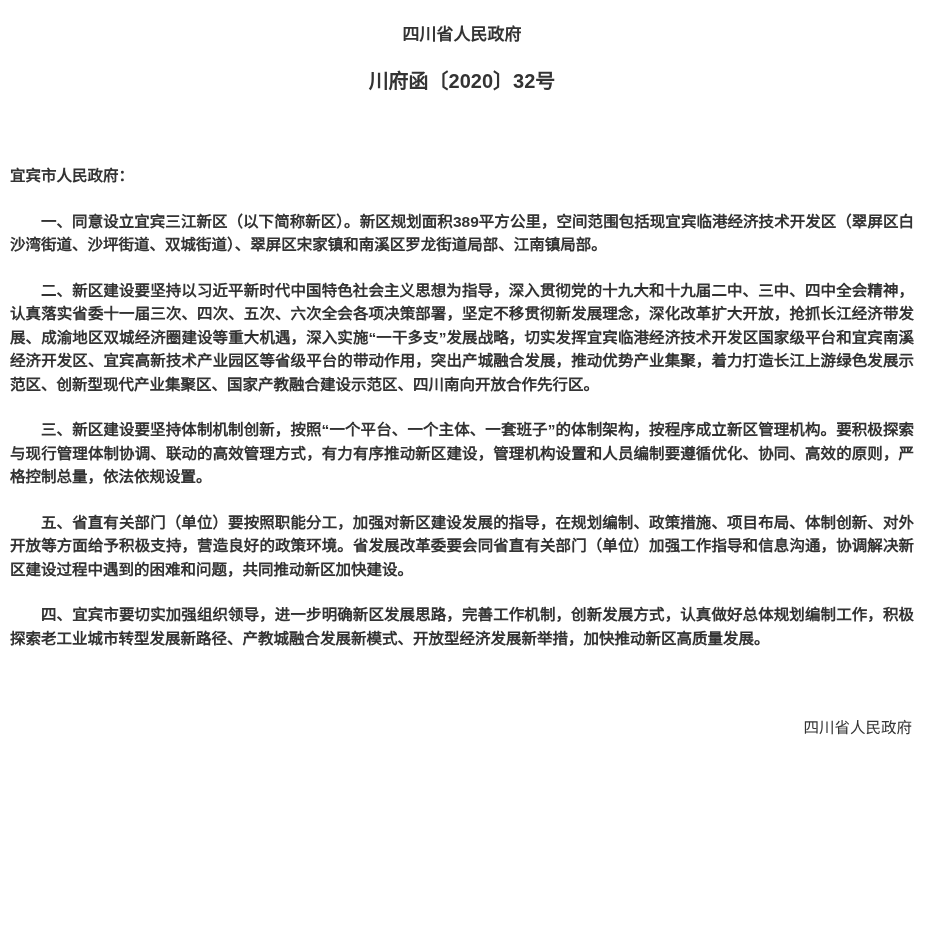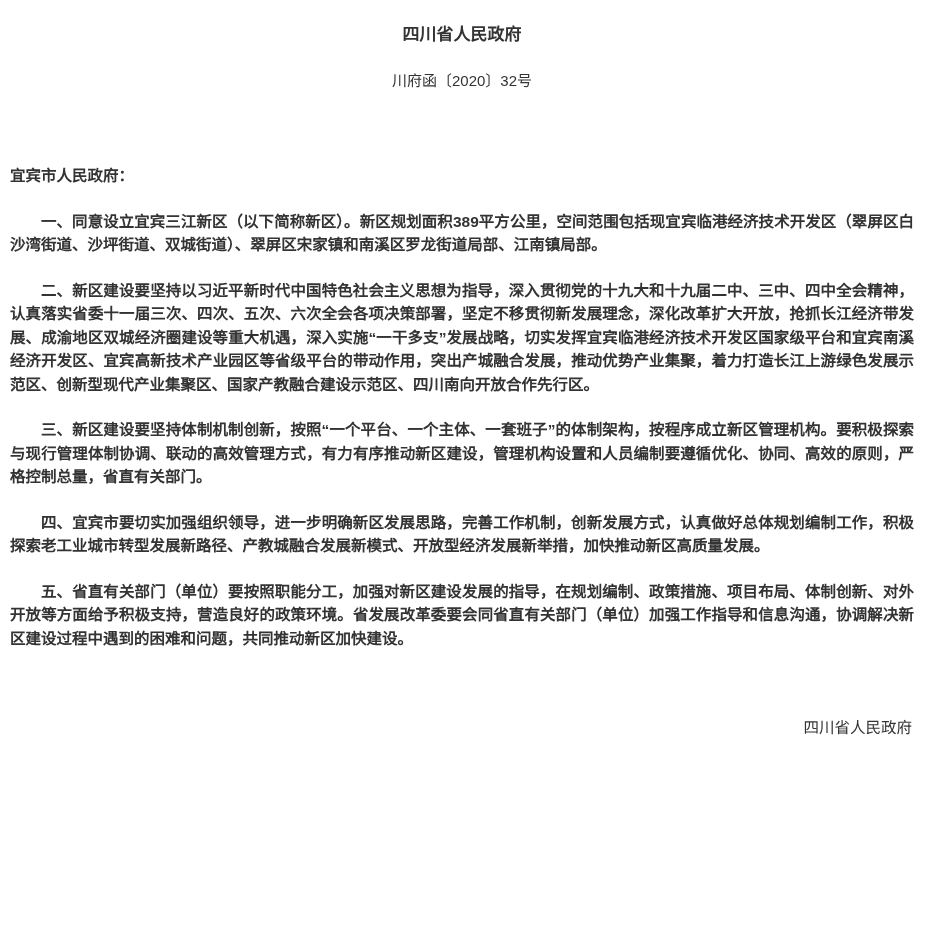--- a/index.html
+++ b/index.html
@@ -29,22 +29,22 @@
     font-weight: 700;
     line-height: 20px;
   }
   .doc-title {
     font-size: 17px;
     font-weight: 700;
     line-height: 20px;
     margin-top: 26px;
   }
   .doc-number {
-    font-size: 15px;
-    font-weight: 400;
+    font-size: 20px;
+    font-weight: 700;
     line-height: 18px;
     margin-top: 27px;
   }
   .doc-body {
     font-size: 15.5px;
     line-height: 23.5px;
     text-align: justify;
   }
   .doc-body p {
     margin: 0;
@@ -78,22 +78,22 @@
 
   <div class="doc-header">
     <div class="issuer">四川省人民政府</div>
     <div class="doc-number">川府函〔2020〕32号</div>
   </div>
 
   <div class="doc-body">
     <p class="recipient">宜宾市人民政府：</p>
     <p class="para">一、同意设立宜宾三江新区（以下简称新区）。新区规划面积389平方公里，空间范围包括现宜宾临港经济技术开发区（翠屏区白沙湾街道、沙坪街道、双城街道）、翠屏区宋家镇和南溪区罗龙街道局部、江南镇局部。</p>
     <p class="para">二、新区建设要坚持以习近平新时代中国特色社会主义思想为指导，深入贯彻党的十九大和十九届二中、三中、四中全会精神，认真落实省委十一届三次、四次、五次、六次全会各项决策部署，坚定不移贯彻新发展理念，深化改革扩大开放，抢抓长江经济带发展、成渝地区双城经济圈建设等重大机遇，深入实施“一干多支”发展战略，切实发挥宜宾临港经济技术开发区国家级平台和宜宾南溪经济开发区、宜宾高新技术产业园区等省级平台的带动作用，突出产城融合发展，推动优势产业集聚，着力打造长江上游绿色发展示范区、创新型现代产业集聚区、国家产教融合建设示范区、四川南向开放合作先行区。</p>
-    <p class="para">三、新区建设要坚持体制机制创新，按照“一个平台、一个主体、一套班子”的体制架构，按程序成立新区管理机构。要积极探索与现行管理体制协调、联动的高效管理方式，有力有序推动新区建设，管理机构设置和人员编制要遵循优化、协同、高效的原则，严格控制总量，省直有关部门。</p>
+    <p class="para">三、新区建设要坚持体制机制创新，按照“一个平台、一个主体、一套班子”的体制架构，按程序成立新区管理机构。要积极探索与现行管理体制协调、联动的高效管理方式，有力有序推动新区建设，管理机构设置和人员编制要遵循优化、协同、高效的原则，严格控制总量，依法依规设置。</p>
+    <p class="para">五、省直有关部门（单位）要按照职能分工，加强对新区建设发展的指导，在规划编制、政策措施、项目布局、体制创新、对外开放等方面给予积极支持，营造良好的政策环境。省发展改革委要会同省直有关部门（单位）加强工作指导和信息沟通，协调解决新区建设过程中遇到的困难和问题，共同推动新区加快建设。</p>
     <p class="para">四、宜宾市要切实加强组织领导，进一步明确新区发展思路，完善工作机制，创新发展方式，认真做好总体规划编制工作，积极探索老工业城市转型发展新路径、产教城融合发展新模式、开放型经济发展新举措，加快推动新区高质量发展。</p>
-    <p class="para">五、省直有关部门（单位）要按照职能分工，加强对新区建设发展的指导，在规划编制、政策措施、项目布局、体制创新、对外开放等方面给予积极支持，营造良好的政策环境。省发展改革委要会同省直有关部门（单位）加强工作指导和信息沟通，协调解决新区建设过程中遇到的困难和问题，共同推动新区加快建设。</p>
   </div>
 
   <div class="signature">
     <p class="sig-issuer">四川省人民政府</p>
   </div>
 
 </div>
 
 </body></html>

